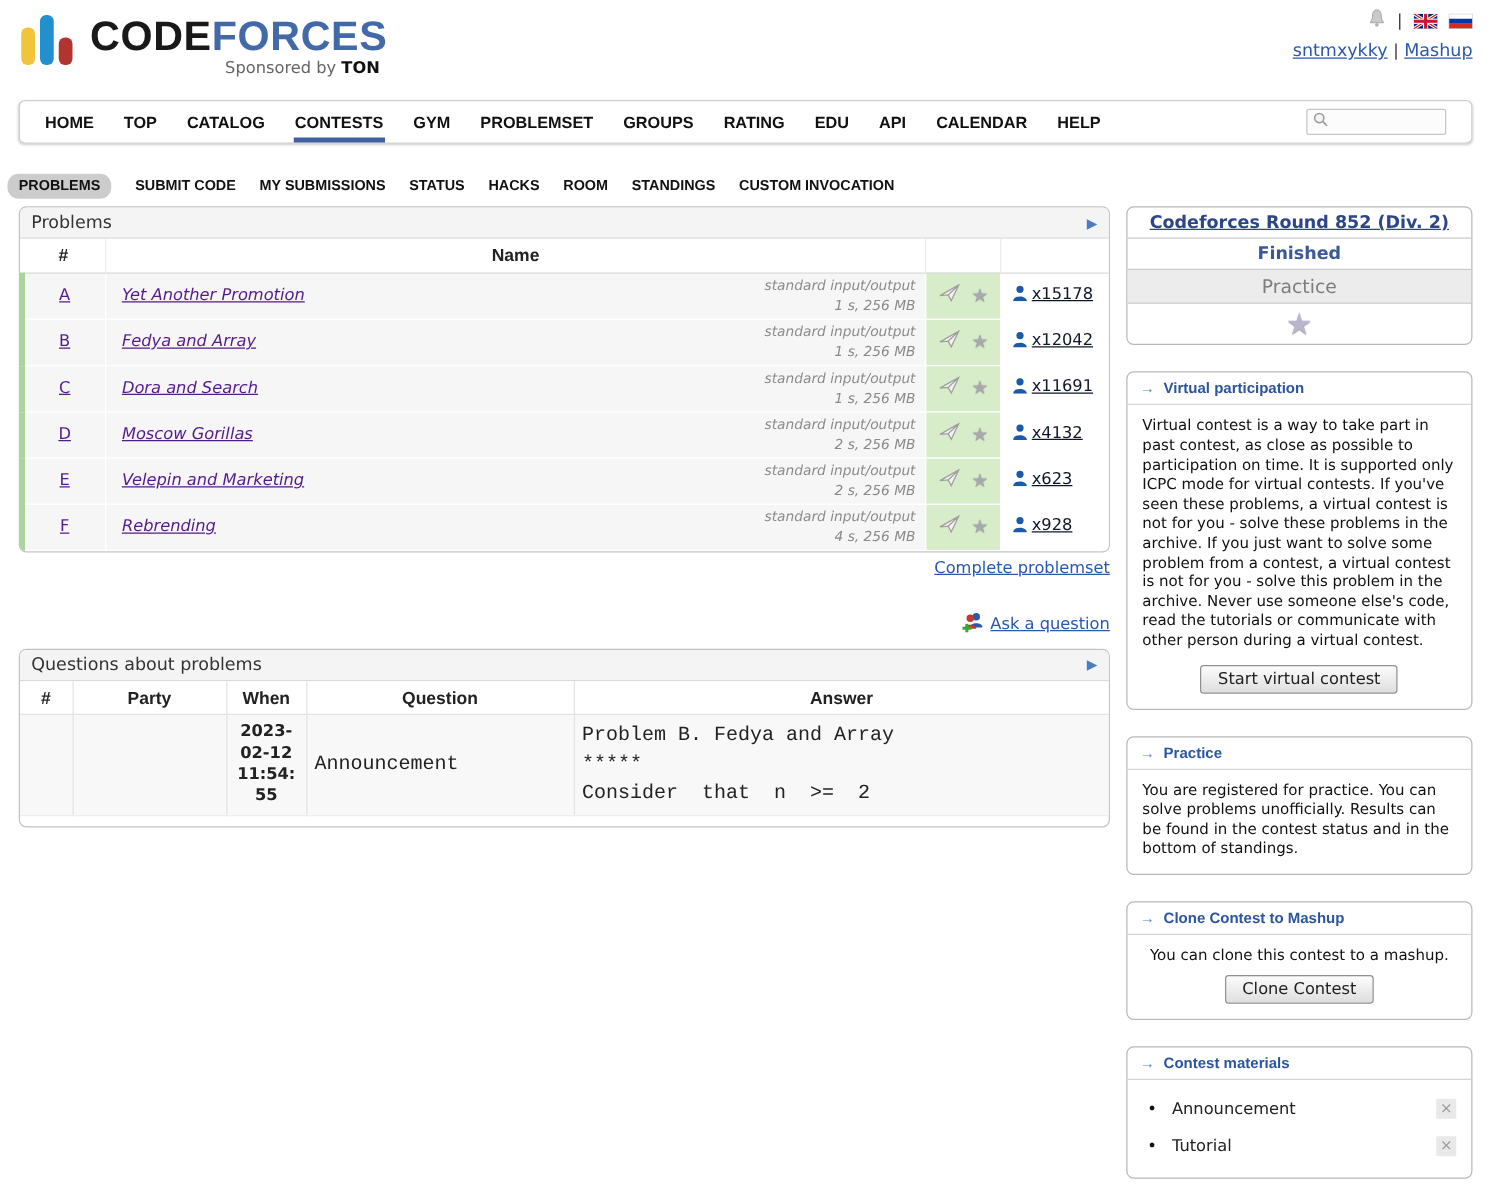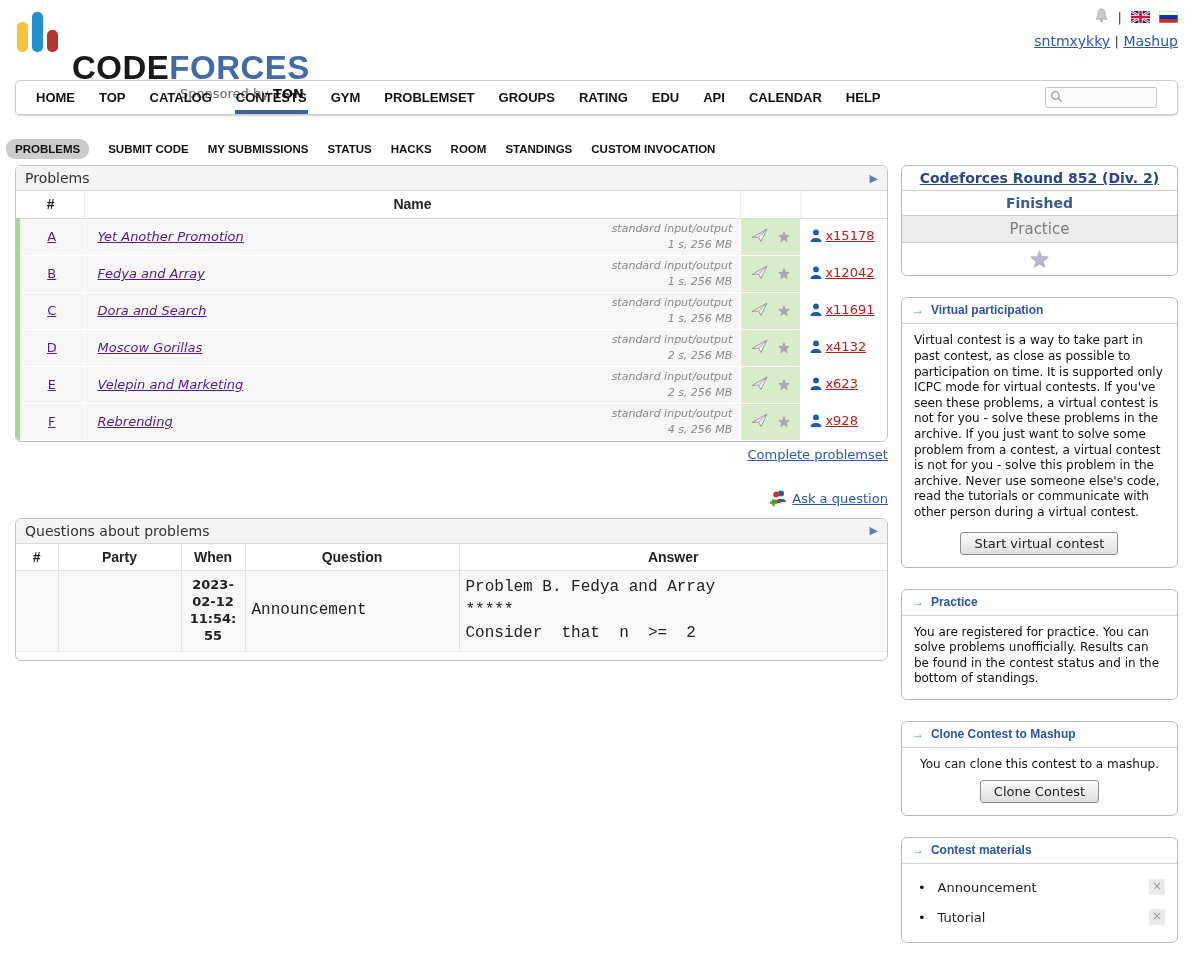--- a/index.html
+++ b/index.html
@@ -10,21 +10,21 @@
 
   
   .header { position:relative; height:80px; }
   .logo { position:absolute; left:2px; top:12px; display:flex; align-items:flex-start; }
   .logo-bars { position:relative; width:47px; height:44px; margin-right:8px; }
   .bar { position:absolute; bottom:4px; width:11px; border-radius:5px; }
   .bar-y { left:0;  height:30px; background:#f2c43c; }
   .bar-b { left:15px; height:40px; background:#2290cf; }
   .bar-r { left:30px; height:22px; background:#b23430; }
   .logo-text { line-height:1; }
-  .logo-main { font-family:"Liberation Sans",sans-serif; font-weight:bold; font-size:33px; letter-spacing:.5px;margin-top:39px; }
+  .logo-main { font-family:"Liberation Sans",sans-serif; font-weight:bold; font-size:33px; letter-spacing:.5px; }
   .logo-code { color:#191919; } .logo-forces { color:#436aa8; }
   .logo-tagline { text-align:right; font-size:13px; color:#666; margin-top:3px; padding-right:6px; }
   .logo-tagline b { color:#111; }
   .header-right { position:absolute; right:0; top:8px; text-align:right; }
   .lang-row { display:flex; justify-content:flex-end; align-items:center; gap:9px; height:18px; }
   .pipe { color:#333; font-size:13px; }
   .flag { width:19px; height:12px; display:inline-block; }
   .user-row { margin-top:7px; font-size:14px; color:#333; }
   a.blue-link { color:#2a58ad; }
 
@@ -65,21 +65,21 @@
   .cell-letter { width:62px; text-align:center; border-left:4px solid #a9d59a; border-right:1px solid #fff; }
   a.plink { color:#551a8b; }
   .cell-name { padding:0 8px 0 13px;font-style:italic; }
   .name-wrap { display:flex; align-items:center; justify-content:space-between; }
   .constraints { text-align:right; color:#8a8a8a; font-size:11px; line-height:1.4; white-space:nowrap; }
   .cell-icons { width:60px; background:#d7ecc9; text-align:center; border-left:1px solid #fff; }
   .icon-plane { display:inline-block; vertical-align:middle; margin-right:5px; cursor:pointer; }
   .icon-star { color:#a9a9ad; font-size:15px; vertical-align:middle; cursor:pointer;
                text-shadow:0 0 1px #888; }
   .cell-count { width:86px; background:#fff; border-left:1px solid #fff; padding-left:9px; white-space:nowrap; }
-  a.count-link { color:#b91c1c; }
+  a.count-link { color:#0f172a; }
   .user-svg { vertical-align:-2px; margin-right:3px; }
   .under-links { text-align:right; margin-top:5px; font-size:13px; }
   .ask-row { text-align:right; margin-top:27px; font-size:13px; display:flex; justify-content:flex-end; align-items:center; gap:5px; }
 
   
   .q-box { margin-top:9px; }
   .q-table { margin-bottom:8px; }
   .q-table th { font-family:"Liberation Sans",sans-serif; font-size:14px; height:27px;
                 border-bottom:1px solid #e3e3e3; border-right:1px solid #e3e3e3; background:#fff; }
   .q-table th:last-child { border-right:none; }

